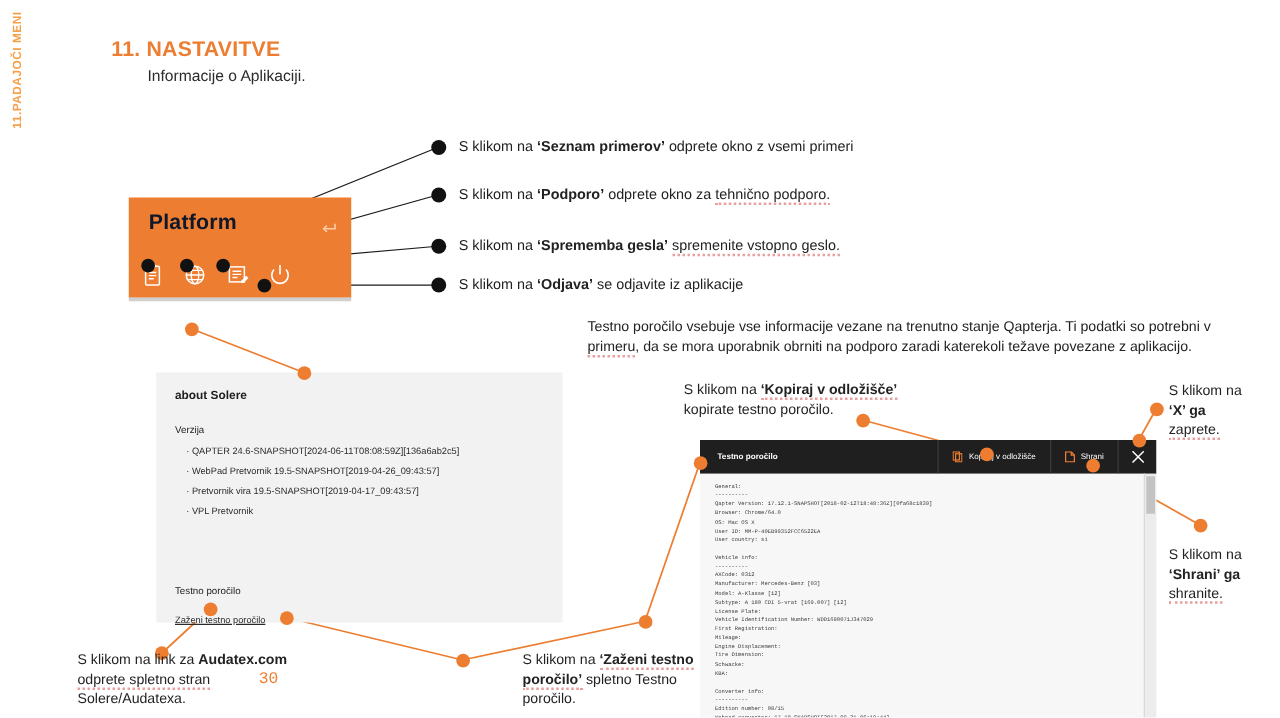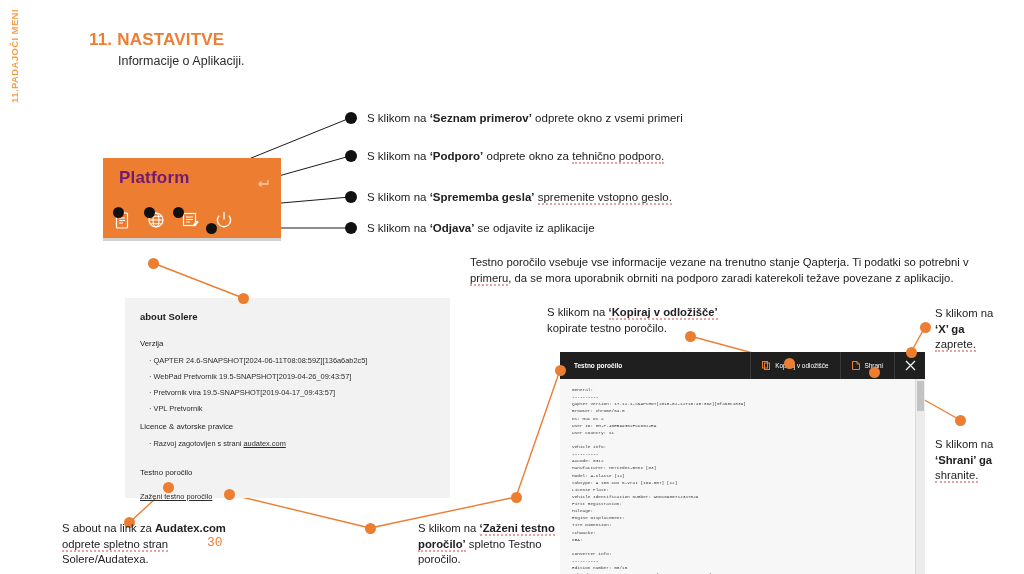--- a/index.html
+++ b/index.html
@@ -29,21 +29,21 @@
     font-size:12.5px;color:#2b2b2b;
   }
 
   
   #platform-panel{
     position:absolute;left:103px;top:158px;width:178px;height:80px;
     background:#ED7D31;
   }
   #platform-panel .pf-title{
     position:absolute;left:16px;top:10px;
-    color:#701a75;font-size:17px;font-weight:600;letter-spacing:.2px;
+    color:#0f172a;font-size:17px;font-weight:600;letter-spacing:.2px;
   }
   #platform-panel .pf-corner{
     position:absolute;right:12px;top:17px;opacity:.85;
   }
   #platform-icons{
     position:absolute;left:5px;top:48px;width:168px;height:28px;
     display:flex;align-items:center;gap:14px;padding-left:4px;
   }
   #platform-icons .pf-ico{
     width:20px;height:20px;display:block;
@@ -238,24 +238,20 @@
   </div>
 
   <div id="about-box">
     <div class="ab-title">about Solere</div>
     <div id="ab-versions">
       <span class="ab-h">Verzija</span>
       <span class="ab-li">· QAPTER 24.6-SNAPSHOT[2024-06-11T08:08:59Z][136a6ab2c5]</span>
       <span class="ab-li">· WebPad Pretvornik 19.5-SNAPSHOT[2019-04-26_09:43:57]</span>
       <span class="ab-li">· Pretvornik vira 19.5-SNAPSHOT[2019-04-17_09:43:57]</span>
       <span class="ab-li">· VPL Pretvornik</span>
-    </div>
-    <div id="ab-lic">
-      <span class="ab-h">Licence &amp; avtorske pravice</span>
-      <span class="ab-li"><span>· Razvoj zagotovljen s strani </span><span class="lnk">audatex.com</span></span>
     </div>
     <div id="ab-test">
       <span class="ab-h">Testno poročilo</span>
       <span class="ab-li lnk">Zaženi testno poročilo</span>
     </div>
   </div>
 
   <div id="report-window">
     <div id="report-titlebar">
       <span class="rt-title">Testno poročilo</span>
@@ -343,21 +339,21 @@
     <span class="sq">zaprete.</span>
   </div>
 
   <div class="note" style="left:935px;top:437px;width:90px;">
     <span>S klikom na</span><br>
     <b>‘Shrani’ ga</b><br>
     <span class="sq">shranite.</span>
   </div>
 
   <div class="note" style="left:62px;top:521px;width:200px;">
-    <span>S about na link za </span><b>Audatex.com</b><br>
+    <span>S klikom na link za </span><b>Audatex.com</b><br>
     <span class="sq">odprete spletno stran</span><br>
     <span>Solere/Audatexa.</span>
   </div>
 
   <div class="note" style="left:378px;top:521px;width:160px;margin-left:40px;">
     <span>S klikom na </span><b class="sq">‘Zaženi testno</b><br>
     <b class="sq">poročilo’</b><span> spletno Testno</span><br>
     <span>poročilo.</span>
   </div>
 

